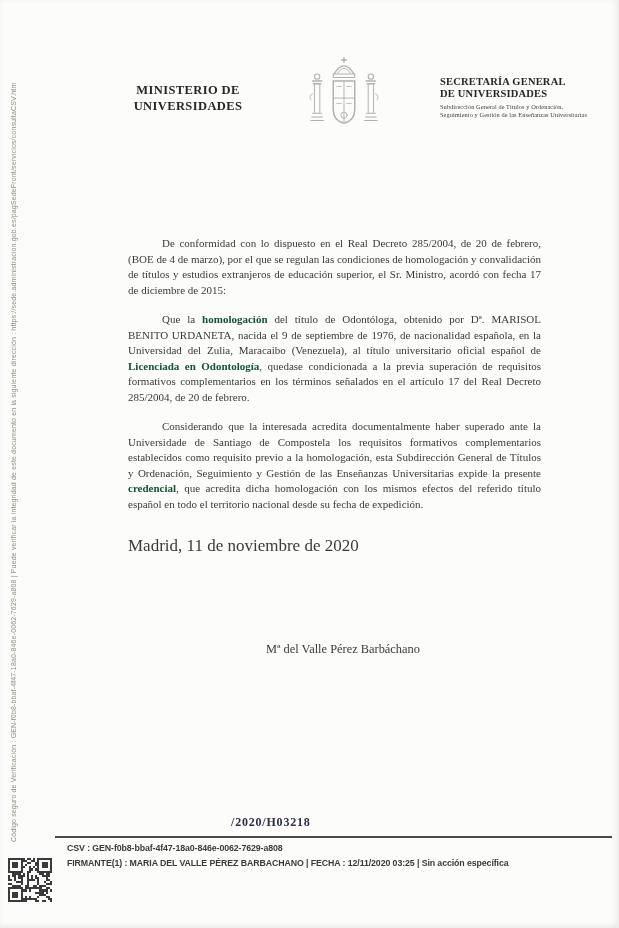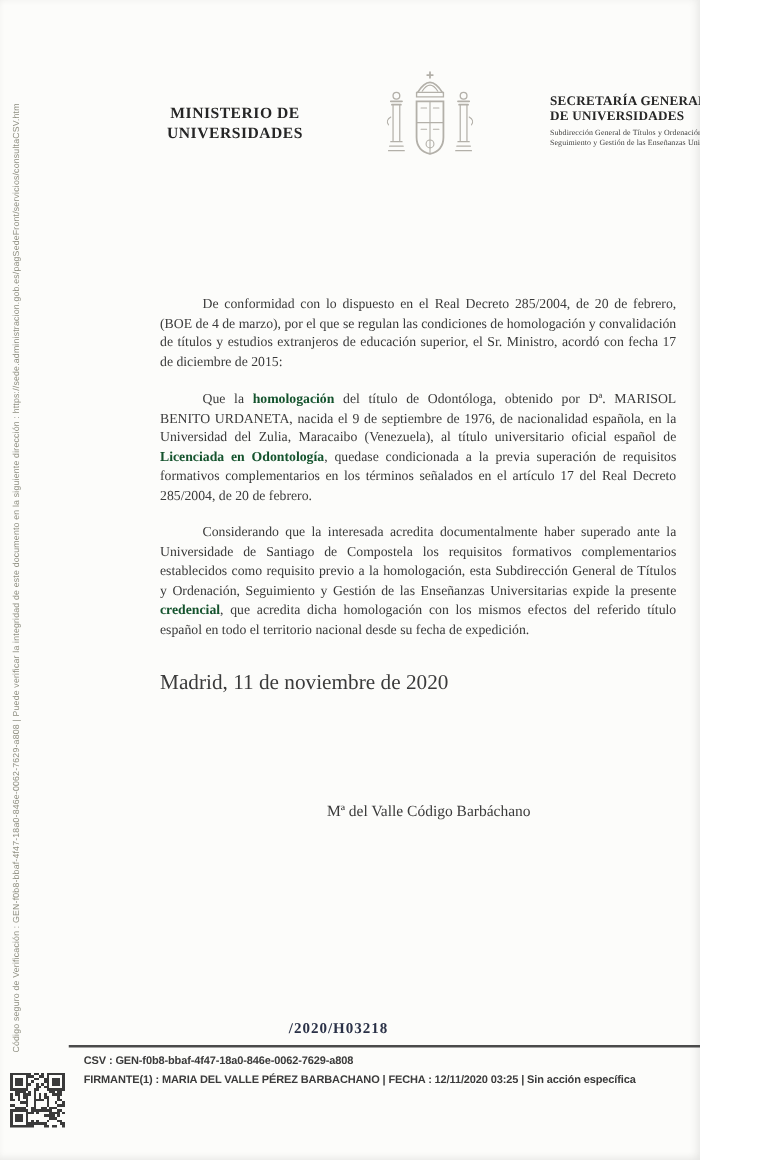--- a/index.html
+++ b/index.html
@@ -1,19 +1,19 @@
 <!DOCTYPE html>
 <html><head>
 <meta charset="utf-8">
 <style>
   * { margin: 0; padding: 0; box-sizing: border-box; }
   html, body { background: #ffffff; }
   .page {
     position: relative;
-    width: 560px;
+    width: 619px;
     height: 928px;
     background: #fcfcfa;
     overflow: hidden;
     font-family: "Liberation Serif", serif;
     box-shadow: inset -4px 0 6px rgba(0,0,0,0.05), inset 0 -3px 5px rgba(0,0,0,0.04);
   }
 
   
   .side-strip {
     position: absolute;
@@ -194,21 +194,21 @@
     </div>
   </div>
 
   <div class="doc-body">
     <p><span>De conformidad con lo dispuesto en el Real Decreto 285/2004, de 20 de febrero, (BOE de 4 de marzo), por el que se regulan las condiciones de homologación y convalidación de títulos y estudios extranjeros de educación superior, el Sr. Ministro, acordó con fecha 17 de diciembre de 2015:</span></p>
     <p><span>Que la </span><b>homologación</b><span> del título de Odontóloga, obtenido por Dª. MARISOL BENITO URDANETA, nacida el 9 de septiembre de 1976, de nacionalidad española, en la Universidad del Zulia, Maracaibo (Venezuela), al título universitario oficial español de </span><b>Licenciada en Odontología</b><span>, quedase condicionada a la previa superación de requisitos formativos complementarios en los términos señalados en el artículo 17 del Real Decreto 285/2004, de 20 de febrero.</span></p>
     <p><span>Considerando que la interesada acredita documentalmente haber superado ante la Universidade de Santiago de Compostela los requisitos formativos complementarios establecidos como requisito previo a la homologación, esta Subdirección General de Títulos y Ordenación, Seguimiento y Gestión de las Enseñanzas Universitarias expide la presente </span><b>credencial</b><span>, que acredita dicha homologación con los mismos efectos del referido título español en todo el territorio nacional desde su fecha de expedición.</span></p>
   </div>
 
   <div class="dateline">Madrid, 11 de noviembre de 2020</div>
-  <div class="signer-name">Mª del Valle Código Barbáchano</div>
+  <div class="signer-name">Mª del Valle Pérez Barbáchano</div>
   <div class="file-number">/2020/H03218</div>
 
   <div class="footer-rule"></div>
   <div class="footer-lines">
     <div>CSV : GEN-f0b8-bbaf-4f47-18a0-846e-0062-7629-a808</div>
     <div>FIRMANTE(1) : MARIA DEL VALLE PÉREZ BARBACHANO | FECHA : 12/11/2020 03:25 | Sin acción específica</div>
   </div>
 
   <svg id="qr-svg" class="qr" viewBox="0 0 42 42" shape-rendering="crispEdges">
       <rect x="0" y="0" width="2" height="2" fill="#3a3a3a"></rect>

